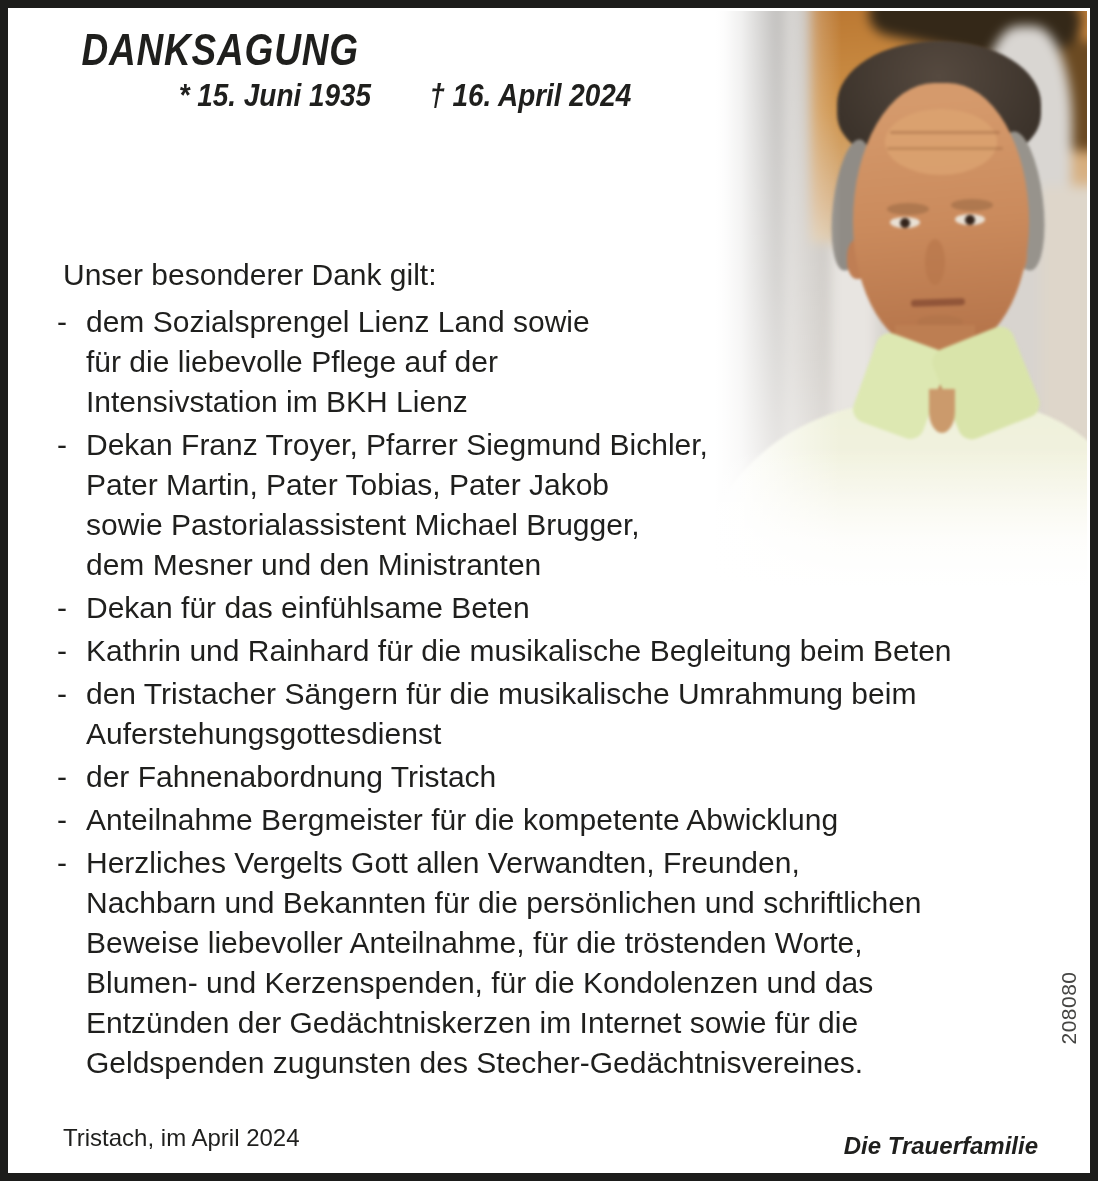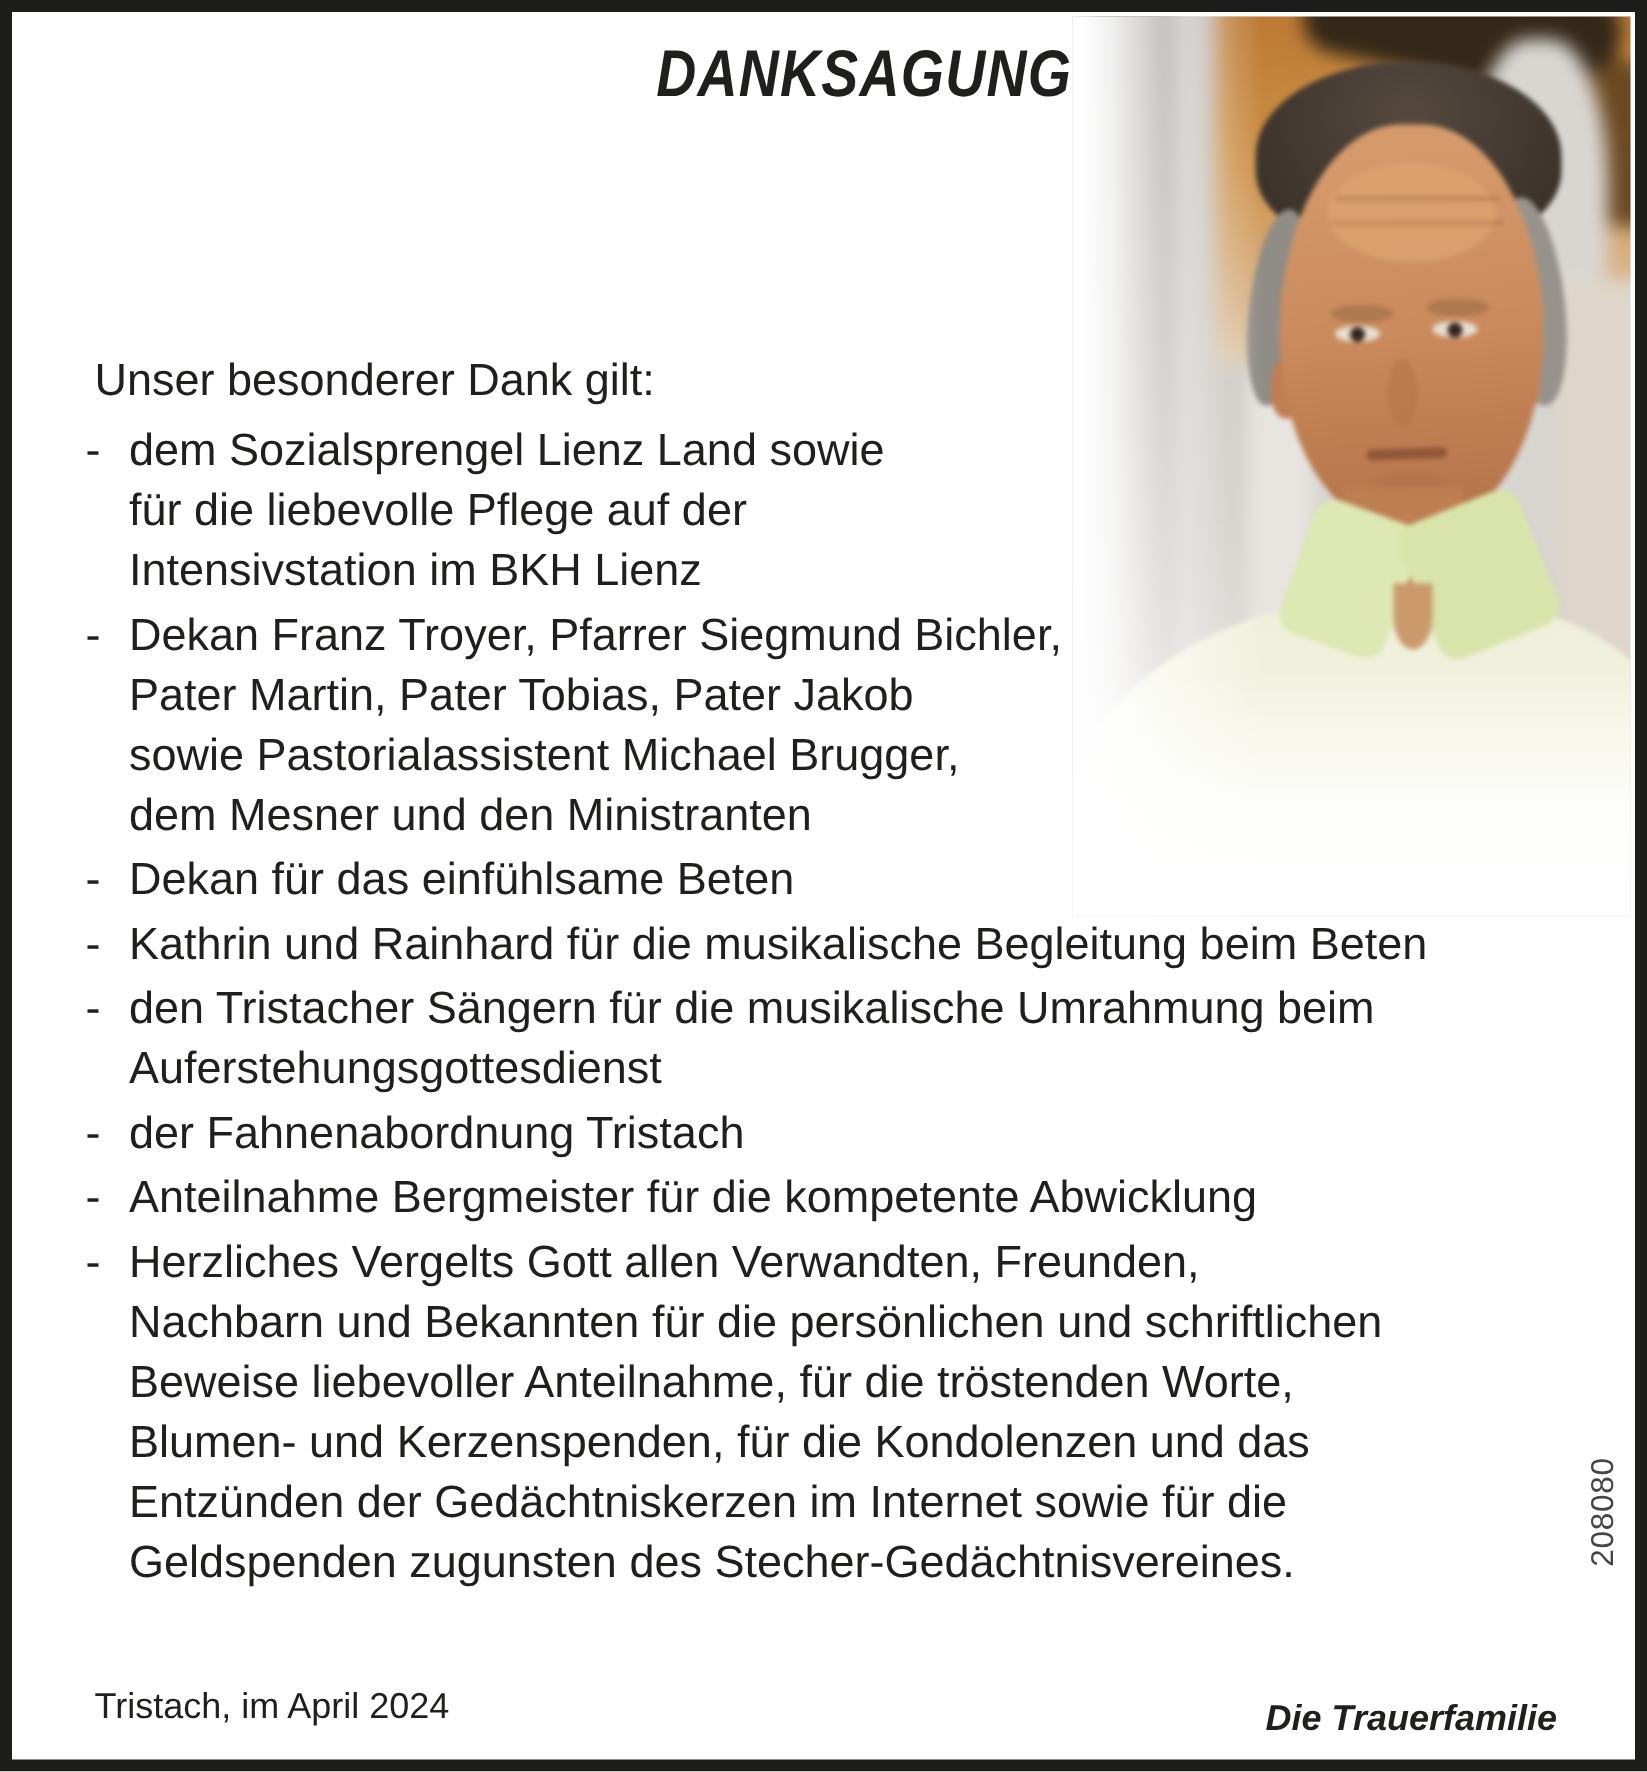--- a/index.html
+++ b/index.html
@@ -52,30 +52,30 @@
   .fig-shirt      { left:16px; top:420px; width:430px; height:250px; background:linear-gradient(180deg,#eef0da,#f6f4e6 70%);
                     border-radius:48% 36% 0 0 / 72% 52% 0 0; }
   .fig-collar-l   { left:178px; top:358px; width:74px; height:94px; background:#dde8b2; border-radius:14px; transform:rotate(20deg); }
   .fig-collar-r   { left:258px; top:354px; width:86px; height:96px; background:#d9e4aa; border-radius:14px; transform:rotate(-22deg); }
   .fig-chest      { left:244px; top:408px; width:26px; height:44px; background:#cb9a6c; border-radius:0 0 50% 50%; }
 
   .photo-fade-left   { position:absolute; inset:0; background:linear-gradient(90deg,#ffffff 0%,rgba(255,255,255,.9) 7%,rgba(255,255,255,0) 34%); }
   .photo-fade-bottom { position:absolute; inset:0; background:linear-gradient(0deg,#ffffff 4%,rgba(255,255,255,.85) 12%,rgba(255,255,255,0) 27%); }
 
   
-  .header { position:absolute; left:33px; top:18px; width:700px; text-align:right; z-index:2; }
+  .header { position:absolute; left:47px; top:18px; width:700px; text-align:left; z-index:2; }
   .doc-label { font-size:44px; font-weight:700; font-style:italic; line-height:48px; letter-spacing:1px; }
   .doc-label span { display:inline-block; transform:scaleX(.84); }
   .name { margin-top:22px; font-size:88px; font-weight:700; font-style:italic; line-height:92px; letter-spacing:-1px; }
   .name span { display:inline-block; transform:scaleX(.84); }
   .dates { margin-top:4px; font-size:31px; font-weight:700; font-style:italic; display:flex; justify-content:center; gap:36px; }
   .dates span { display:inline-block; transform:scaleX(.9); }
 
   
-  .body-text { position:absolute; left:49px; top:226px; width:1005px; font-size:30px; line-height:40px; z-index:2; }
+  .body-text { position:absolute; left:49px; top:247px; width:1005px; font-size:30px; line-height:40px; z-index:2; }
   .intro { margin:0 0 7px 6px; }
   .item { display:flex; margin-top:3px; }
   .dash { width:29px; flex:none; }
   .item-text { flex:1; white-space:pre-line; }
 
   
   .footer { position:absolute; left:55px; top:1108px; width:975px; display:flex; justify-content:space-between; align-items:center; font-size:24px; z-index:2; }
   .signature { font-weight:700; font-style:italic;margin-top:16px; }
 
   
@@ -125,20 +125,24 @@
       <div class="fig-collar-l"></div>
       <div class="fig-collar-r"></div>
       <div class="fig-chest"></div>
     </div>
     <div class="photo-fade-left"></div>
     <div class="photo-fade-bottom"></div>
   </div>
 
   <div class="header">
     <div class="doc-label"><span>DANKSAGUNG</span></div>
+    <div class="dates">
+      <span>* 15. Juni 1935</span>
+      <span>† 16. April 2024</span>
+    </div>
   </div>
 
   <div class="body-text">
     <p class="intro">Unser besonderer Dank gilt:</p>
 
     <div class="item">
       <span class="dash">-</span>
       <div class="item-text">dem Sozialsprengel Lienz Land sowie
 für die liebevolle Pflege auf der
 Intensivstation im BKH Lienz</div>

